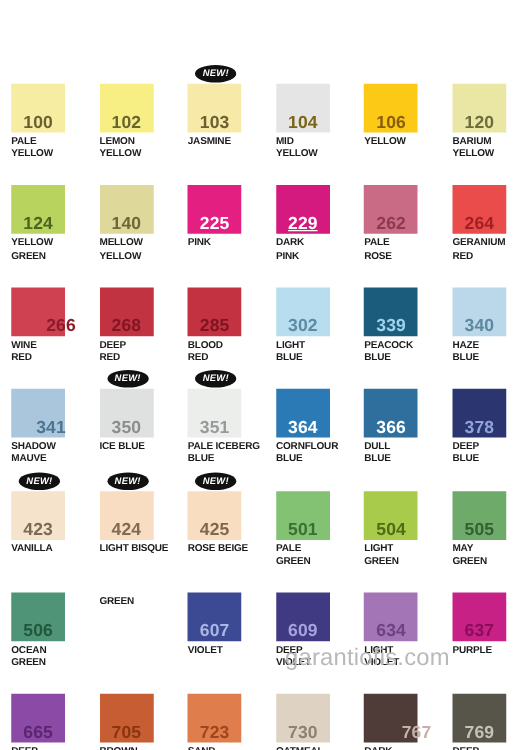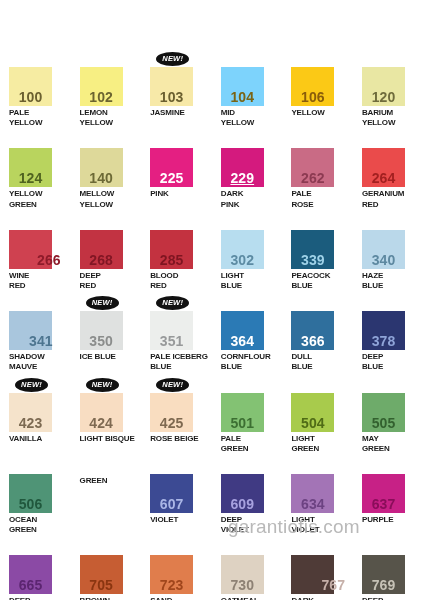--- a/index.html
+++ b/index.html
@@ -118,21 +118,21 @@
         <div class="badge-slot">
           <div class="new-badge">NEW!</div>
         </div>
         <div class="chip" style="background: rgb(247, 233, 168);">
           <div class="chip-code" style="color: rgb(107, 96, 48);">103</div>
         </div>
         <div class="chip-name">JASMINE</div>
       </div>
       <div class="swatch-cell">
         <div class="badge-slot"></div>
-        <div class="chip" style="background: #7dd3fc;">
+        <div class="chip" style="background: #e5e5e5;">
           <div class="chip-code" style="color: rgb(122, 100, 21);">104</div>
         </div>
         <div class="chip-name">MID
 YELLOW</div>
       </div>
       <div class="swatch-cell">
         <div class="badge-slot"></div>
         <div class="chip" style="background: rgb(251, 201, 22);">
           <div class="chip-code" style="color: rgb(138, 93, 10);">106</div>
         </div>

